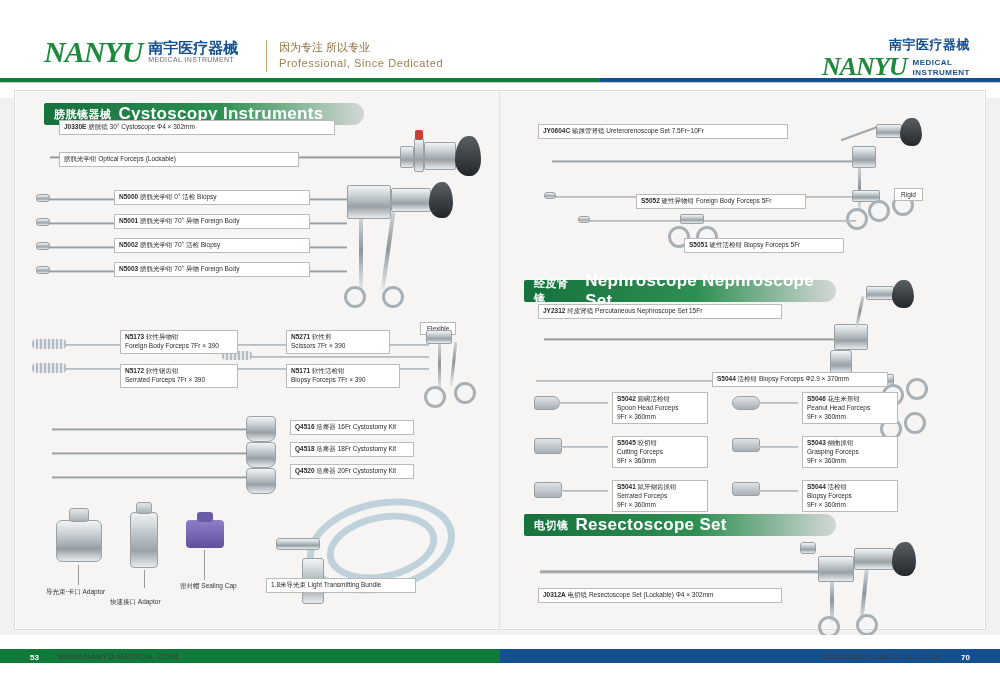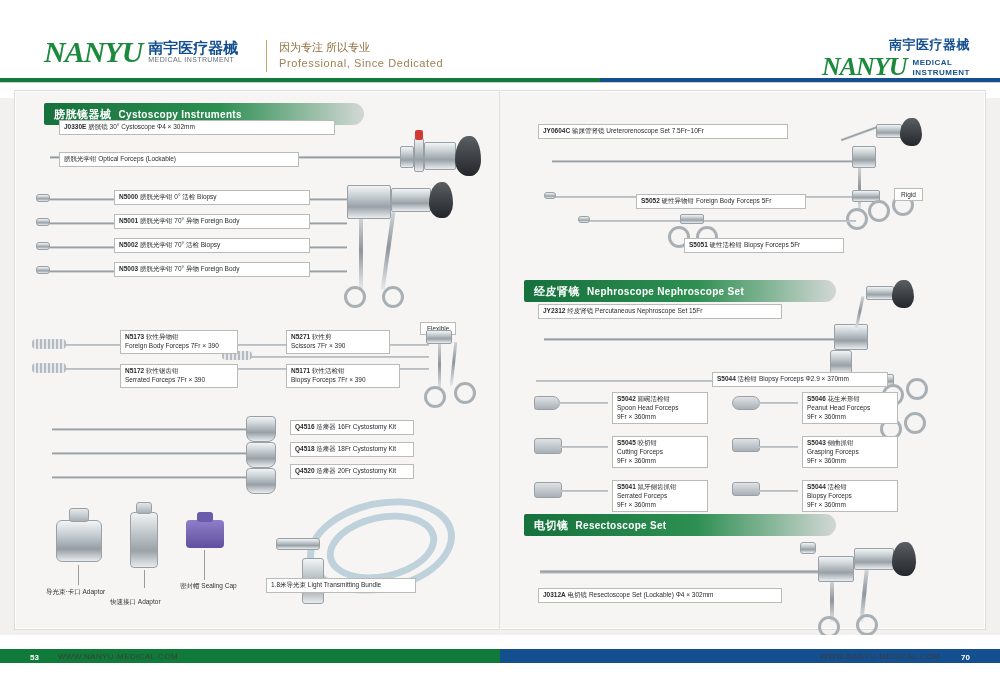--- a/index.html
+++ b/index.html
@@ -80,21 +80,21 @@
 
   
   .sec {
     position:absolute; height:22px;
     background:linear-gradient(to right,#16713c 0%, #2d8f52 55%, #cfd6d2 99%);
     border-radius:2px 11px 11px 2px;
     display:flex; align-items:center; padding-left:10px; gap:7px;
     color:#ffffff;
   }
   .sec .cn { font-size:11px; font-weight:bold; letter-spacing:0.5px; }
-  .sec .en { font-size:10px; font-weight:bold; letter-spacing:0.3px; }
+  .sec .en { font-size:17px; font-weight:bold; letter-spacing:0.3px; }
 
   
   .lab {
     position:absolute;
     background:#ffffff;
     border:1px solid #b9bbb8;
     font-size:6.5px; color:#2a2a2a;
     padding:2px 4px;
     line-height:1.35;
     white-space:nowrap;

